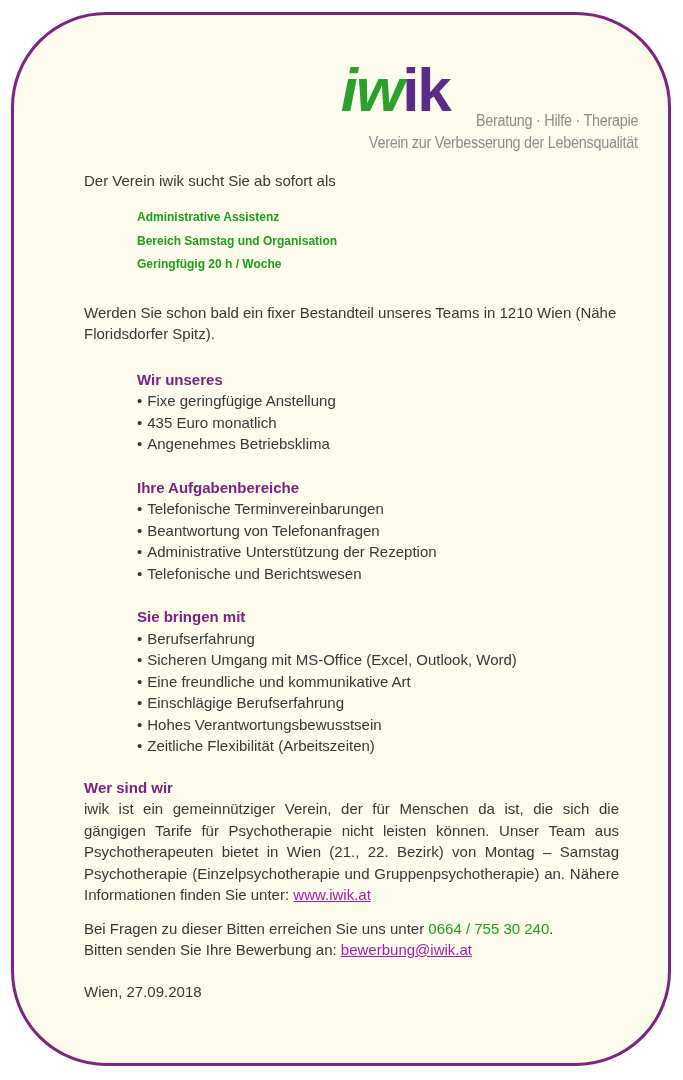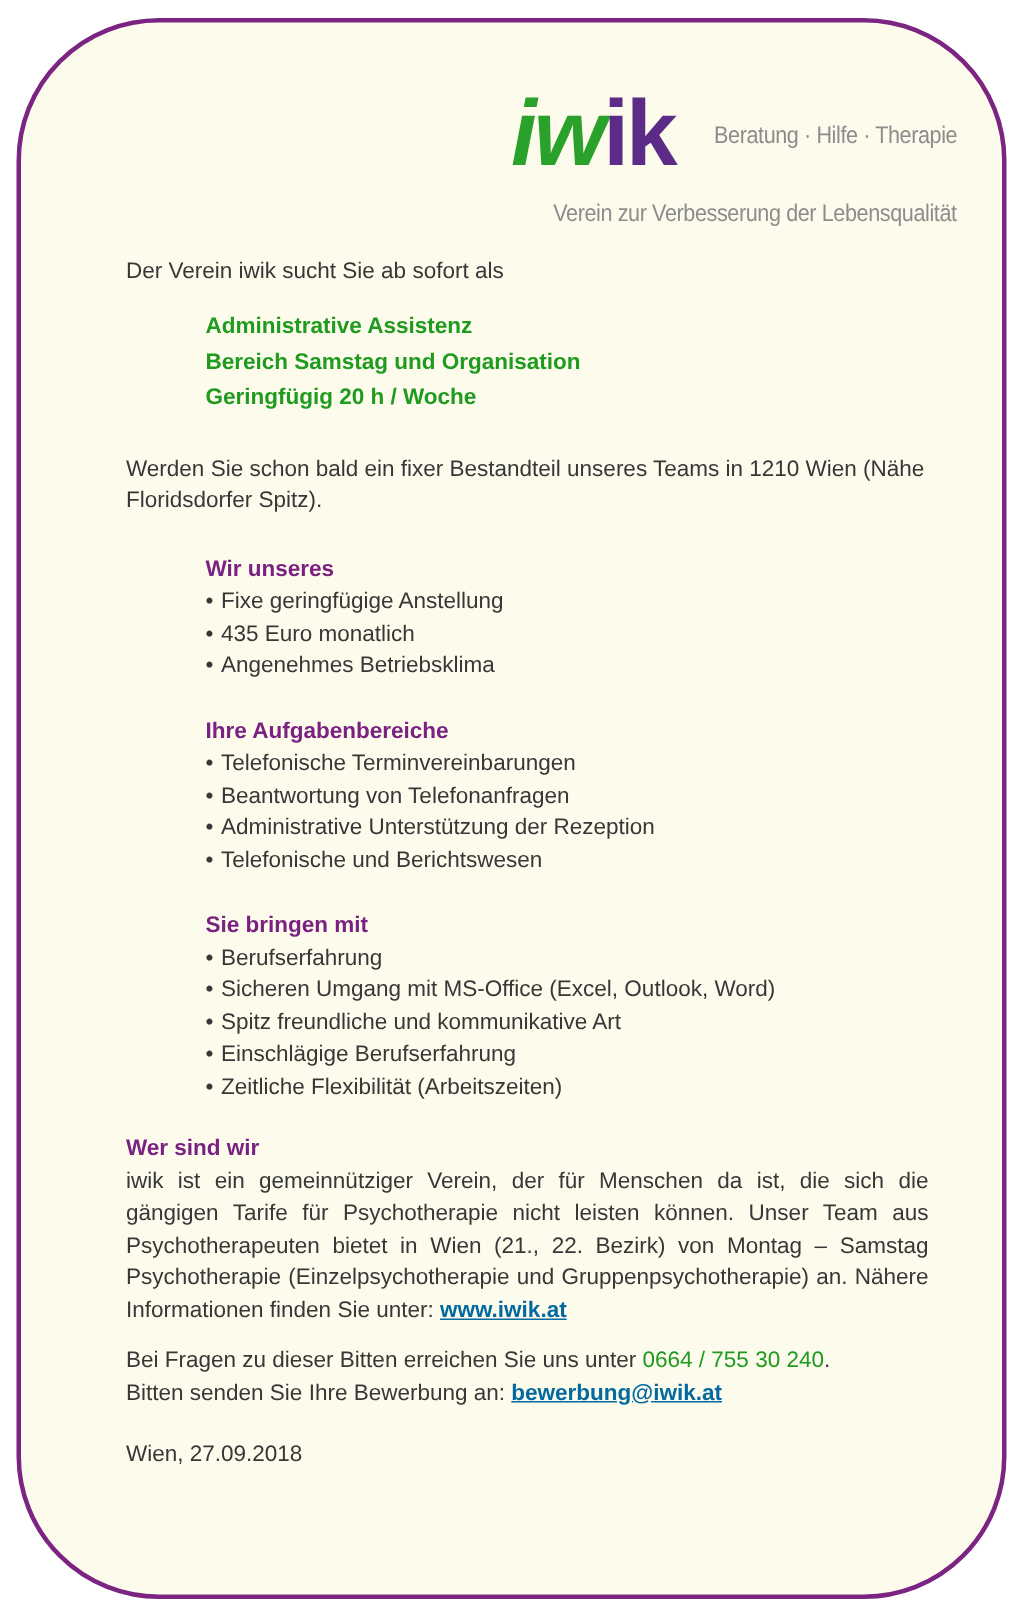--- a/index.html
+++ b/index.html
@@ -13,52 +13,52 @@
     position: absolute;
     left: 11px; top: 12px;
     width: 660px; height: 1054px;
     background: #fdfbec;
     border: 3px solid #7b2482;
     border-radius: 95px;
     padding: 156px 49px 0 55px;
   }
   
   .logo { position: absolute; top: 52px; right: 30px; text-align: right; }
-  .logo-row { display: flex; justify-content: flex-end; }
+  .logo-row { display: flex; align-items: flex-end; justify-content: flex-end; }
   .logo-word {
     font-size: 62px; font-weight: bold; letter-spacing: -2px;
     line-height: 46px; white-space: nowrap;
   }
   .logo-iw { color: #2aa12a; font-style: italic; }
   .logo-ik { color: #5c2b87; font-style: normal; }
   .logo-tag {
     color: #8c8c8c; font-size: 16px; letter-spacing: -0.3px;
     line-height: 16px; white-space: nowrap;
     transform: scaleX(0.9); transform-origin: right bottom;
   }
   .logo-tag1 { margin-left: 8px; position: relative; top: 16px; }
   .logo-tag2 { margin-top: 22px; }
   
   .content { font-size: 15px; line-height: 20px; margin-left: 15px; }
   .intro { }
   .job-title {
     margin: 15px 0 0 53px;
     color: #1f9b1f; font-weight: bold;
-    font-size: 15px; line-height: 23.5px;
+    font-size: 12px; line-height: 23.5px;
   }
   .para { margin-top: 25px; line-height: 21.5px; }
   .section { margin-left: 53px; margin-top: 22px; }
   .section.first { margin-top: 24px; }
   .sec-head, .about-head { color: #7a2182; font-weight: bold; line-height: 21.5px; }
   ul.bullets { list-style: none; line-height: 21.5px; }
   .blt { margin-right: 5px; }
   .about { margin-top: 20px; }
   .about-text { text-align: justify; line-height: 21.5px; }
   .green { color: #1f9b1f; }
-  .green-link { color: #0369a1; text-decoration: underline; cursor: pointer; font-weight: bold; }
+  .green-link { color: #a21caf; text-decoration: underline; cursor: pointer; }
   .contact { margin-top: 12px; line-height: 21.5px; }
   .date-line { margin-top: 20px; line-height: 21.5px; }
 </style>
 </head>
 <body>
 
 <div class="card">
 
   <div class="logo">
     <div class="logo-row">
@@ -99,22 +99,23 @@
         <li><span class="blt">•</span><span>Administrative Unterstützung der Rezeption</span></li>
         <li><span class="blt">•</span><span>Telefonische und Berichtswesen</span></li>
       </ul>
     </div>
 
     <div class="section">
       <div class="sec-head">Sie bringen mit</div>
       <ul class="bullets">
         <li><span class="blt">•</span><span>Berufserfahrung</span></li>
         <li><span class="blt">•</span><span>Sicheren Umgang mit MS-Office (Excel, Outlook, Word)</span></li>
-        <li><span class="blt">•</span><span>Spitz freundliche und kommunikative Art</span></li>
+        <li><span class="blt">•</span><span>Eine freundliche und kommunikative Art</span></li>
         <li><span class="blt">•</span><span>Einschlägige Berufserfahrung</span></li>
+        <li><span class="blt">•</span><span>Hohes Verantwortungsbewusstsein</span></li>
         <li><span class="blt">•</span><span>Zeitliche Flexibilität (Arbeitszeiten)</span></li>
       </ul>
     </div>
 
     <div class="about">
       <div class="about-head">Wer sind wir</div>
       <p class="about-text"><span>iwik ist ein gemeinnütziger Verein, der für Menschen da ist, die sich die gängigen Tarife für Psychotherapie nicht leisten können. Unser Team aus Psychotherapeuten bietet in Wien (21., 22. Bezirk) von Montag – Samstag Psychotherapie (Einzelpsychotherapie und Gruppenpsychotherapie) an. Nähere Informationen finden Sie unter: </span><a class="green-link">www.iwik.at</a></p>
     </div>
 
     <div class="contact">

